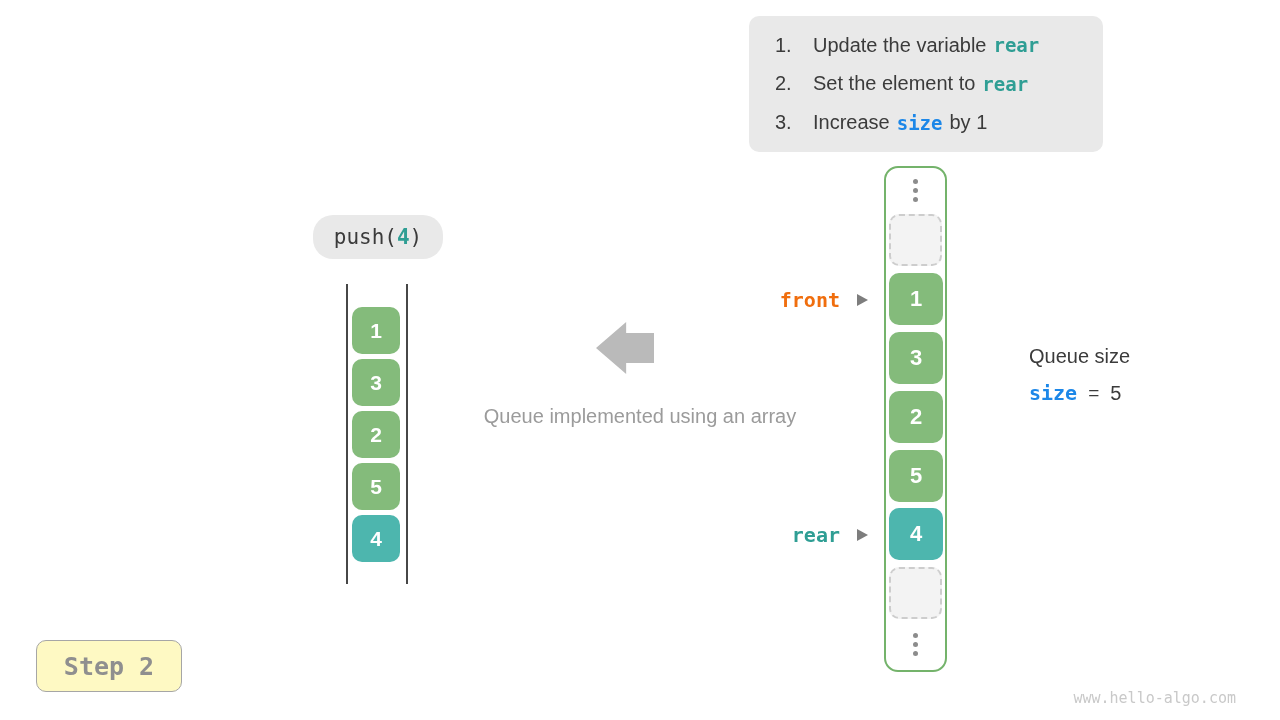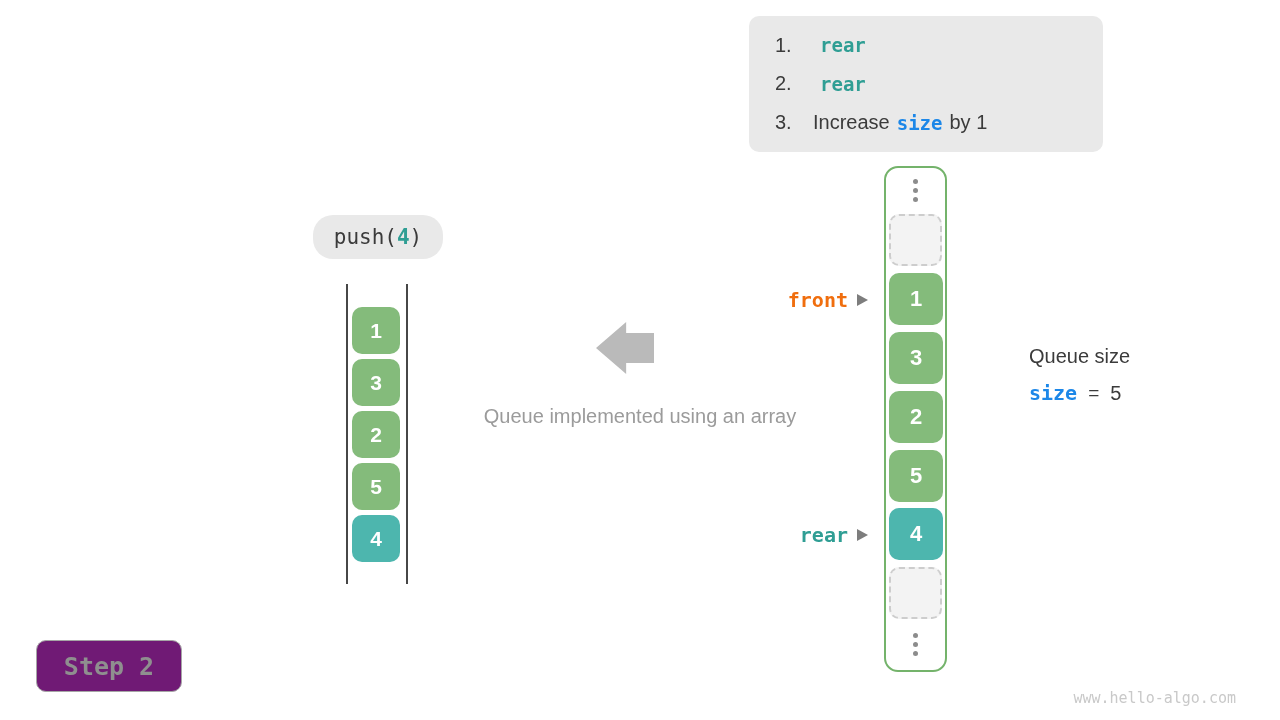--- a/index.html
+++ b/index.html
@@ -48,58 +48,60 @@
   .dashed-cell { position:absolute; left:889px; width:53px; height:52px; background:#f3f3f3;
                  border:2px dashed #cdcdcd; border-radius:10px; }
   .dashed-cell.one { top:214px; } .dashed-cell.two { top:567px; }
   .acell { position:absolute; left:889px; width:54px; height:52px; border-radius:10px;
            background:#84bb7b; color:#fff; font-weight:bold; font-size:22px;
            display:flex; align-items:center; justify-content:center; }
   .acell.teal { background:#4db6ae; }
 
   
   .ptr-row { position:absolute; left:660px; width:208px; height:24px; display:flex;
-             align-items:center; justify-content:flex-end; gap:9px; }
+             align-items:center; justify-content:flex-end; gap:17px; }
   .ptr-row.front { top:288px; } .ptr-row.rear { top:523px; }
   .ptr-label { font-family:"DejaVu Sans Mono", monospace; font-weight:bold; font-size:20px; }
   .ptr-label.front { color:#f06e0e; } .ptr-label.rear { color:#2f9e94; }
   .tri { width:0; height:0; border-left:11px solid #7d7d7d;
          border-top:6px solid transparent; border-bottom:6px solid transparent; }
 
   
   .qsize-title { position:absolute; left:1029px; top:345px; font-size:20px; color:#3b3b3b;text-align:right; }
   .qsize-line { position:absolute; left:1029px; top:381px; display:flex; align-items:center;
                 font-size:20px; color:#3b3b3b; }
   .qsize-var { font-family:"DejaVu Sans Mono", monospace; font-weight:bold; color:#1c87e8; }
   .qsize-eq { margin:0 11px; font-size:19px; }
 
   
   .step-badge { position:absolute; left:36px; top:640px; width:146px; height:52px;
-                background:#701a75; border:1.5px solid #a6a6a6; border-radius:10px;
+                background:#fef9c3; border:1.5px solid #a6a6a6; border-radius:10px;
                 display:flex; align-items:center; justify-content:center;
                 font-family:"DejaVu Sans Mono", monospace; font-weight:bold;
                 font-size:25px; color:#8f8f8f; }
 
   
   .watermark { position:absolute; right:44px; top:680px; font-family:"DejaVu Sans Mono", monospace;
                font-size:15px; color:#c9c9c9;margin-top:9px; }
 </style>
 </head>
 <body>
 
 <div class="canvas">
 
   <div class="instr-box">
     <div class="instr-line">
       <span class="instr-num">1.</span>
+      <span>Update the variable</span>
       <span class="code teal">rear</span>
       <span class="post-txt"></span>
     </div>
     <div class="instr-line">
       <span class="instr-num">2.</span>
+      <span>Set the element to</span>
       <span class="code teal">rear</span>
       <span class="post-txt"></span>
     </div>
     <div class="instr-line">
       <span class="instr-num">3.</span>
       <span>Increase</span>
       <span class="code blue">size</span>
       <span class="post-txt">by 1</span>
     </div>
   </div>

